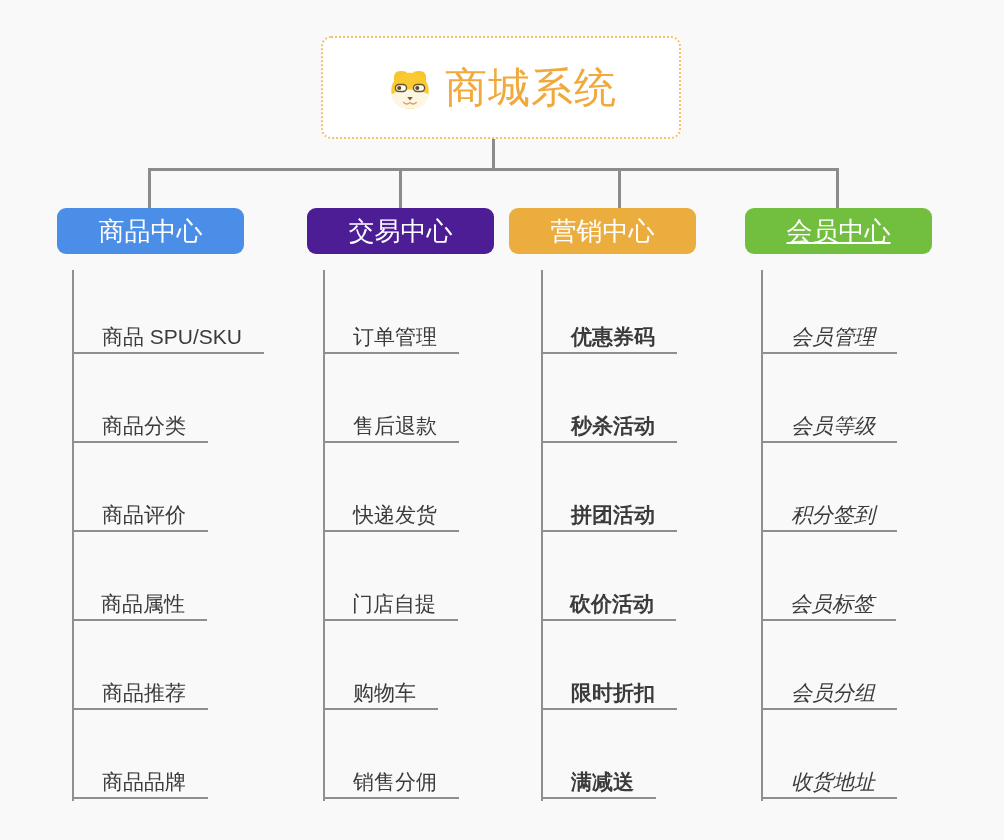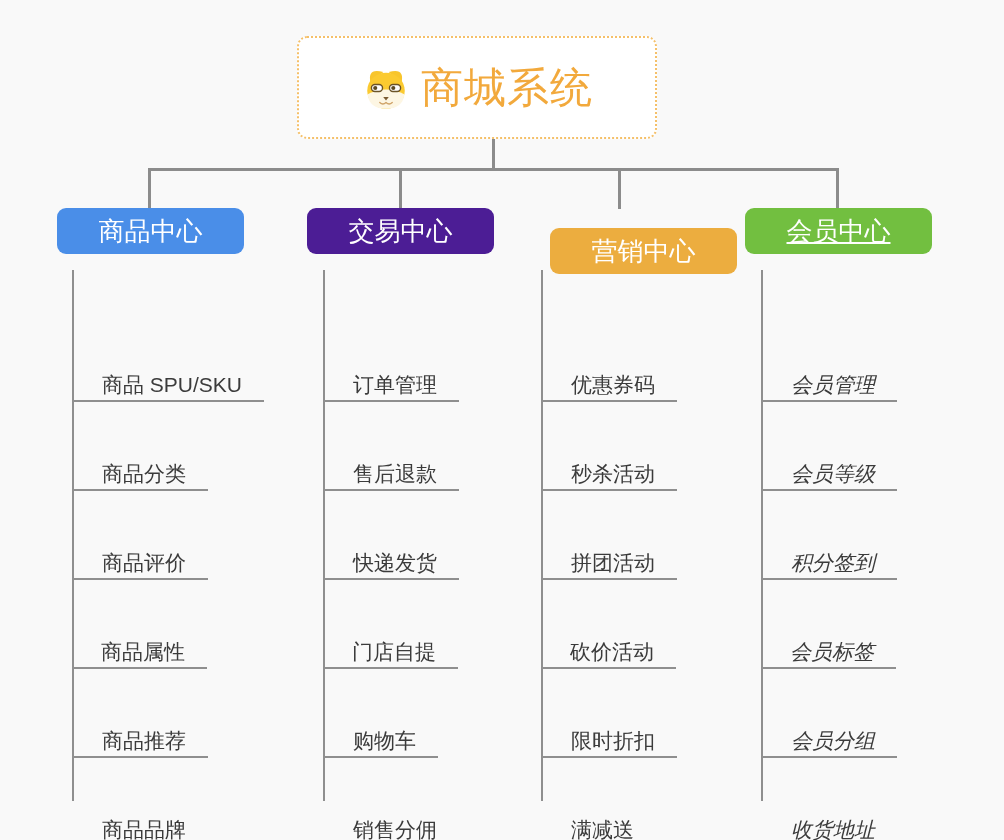--- a/index.html
+++ b/index.html
@@ -9,52 +9,52 @@
     --root-border:#f5c069;
     --root-text:#f2a93c;
     --leaf-text:#3b3b3b;
   }
   *{margin:0;padding:0;box-sizing:border-box;}
   body{background:var(--bg);font-family:"Liberation Sans","DejaVu Sans",sans-serif;}
   .canvas{position:relative;width:1004px;height:840px;background:var(--bg);overflow:hidden;}
 
   
   .root-node{
-    position:absolute;left:297px;top:36px;width:360px;height:103px;
+    position:absolute;left:321px;top:36px;width:360px;height:103px;
     background:#ffffff;border:2px dotted var(--root-border);border-radius:10px;
     display:flex;align-items:center;justify-content:center;gap:10px;
   }
   .root-label{font-size:42px;color:var(--root-text);letter-spacing:1px;white-space:nowrap;}
   .dog-icon{width:50px;height:50px;display:block;}
 
   
   .line{position:absolute;background:var(--line-gray);}
   .root-stub{left:492px;top:139px;width:3px;height:31px;}
   .rail{left:148px;top:168px;width:691px;height:3px;}
   .drop{top:168px;width:3px;height:41px;}
   .drop-0{left:148px;} .drop-1{left:399px;} .drop-2{left:618px;} .drop-3{left:836px;}
 
   
   .branch{
     position:absolute;top:208px;width:187px;height:46px;border-radius:9px;
     display:flex;align-items:center;justify-content:center;
     color:#ffffff;font-size:26px;white-space:nowrap;
   }
-  .col-0{left:57px;} .col-1{left:307px;} .col-2{left:550px;margin-top:20px;} .col-3{left:745px;}
+  .col-0{left:57px;} .col-1{left:307px;} .col-2{left:509px;} .col-3{left:745px;}
 
   
   .spine{position:absolute;top:270px;width:2px;height:531px;background:var(--leaf-line);}
   .spine-0{left:72px;} .spine-1{left:323px;} .spine-2{left:541px;} .spine-3{left:761px;}
 
   
   .leaf{
     position:absolute;height:32px;line-height:30px;font-size:21px;color:var(--leaf-text);
-    padding:0 22px 0 30px;border-bottom:2px solid var(--leaf-line);white-space:nowrap;margin-top:48px;
+    padding:0 22px 0 30px;border-bottom:2px solid var(--leaf-line);white-space:nowrap;
   }
-  .leafcol-0{left:72px;} .leafcol-1{left:323px;} .leafcol-2{left:541px;} .leafcol-3{left:761px;font-style:italic;}
+  .leafcol-0{left:72px;} .leafcol-1{left:323px;} .leafcol-2{left:541px;font-weight:bold;} .leafcol-3{left:761px;font-style:italic;}
   .r-0{top:322px;} .r-1{top:411px;} .r-2{top:500px;} .r-3{top:589px;padding-left:29px;} .r-4{top:678px;} .r-5{top:767px;}
 </style>
 </head>
 <body>
 
 <div class="canvas">
 
   <div class="root-node">
     <svg class="dog-icon" viewBox="0 0 72 72" aria-hidden="true">
       <path d="M14 30 Q8 6 32 13 Z" fill="#f8c52c"></path>

